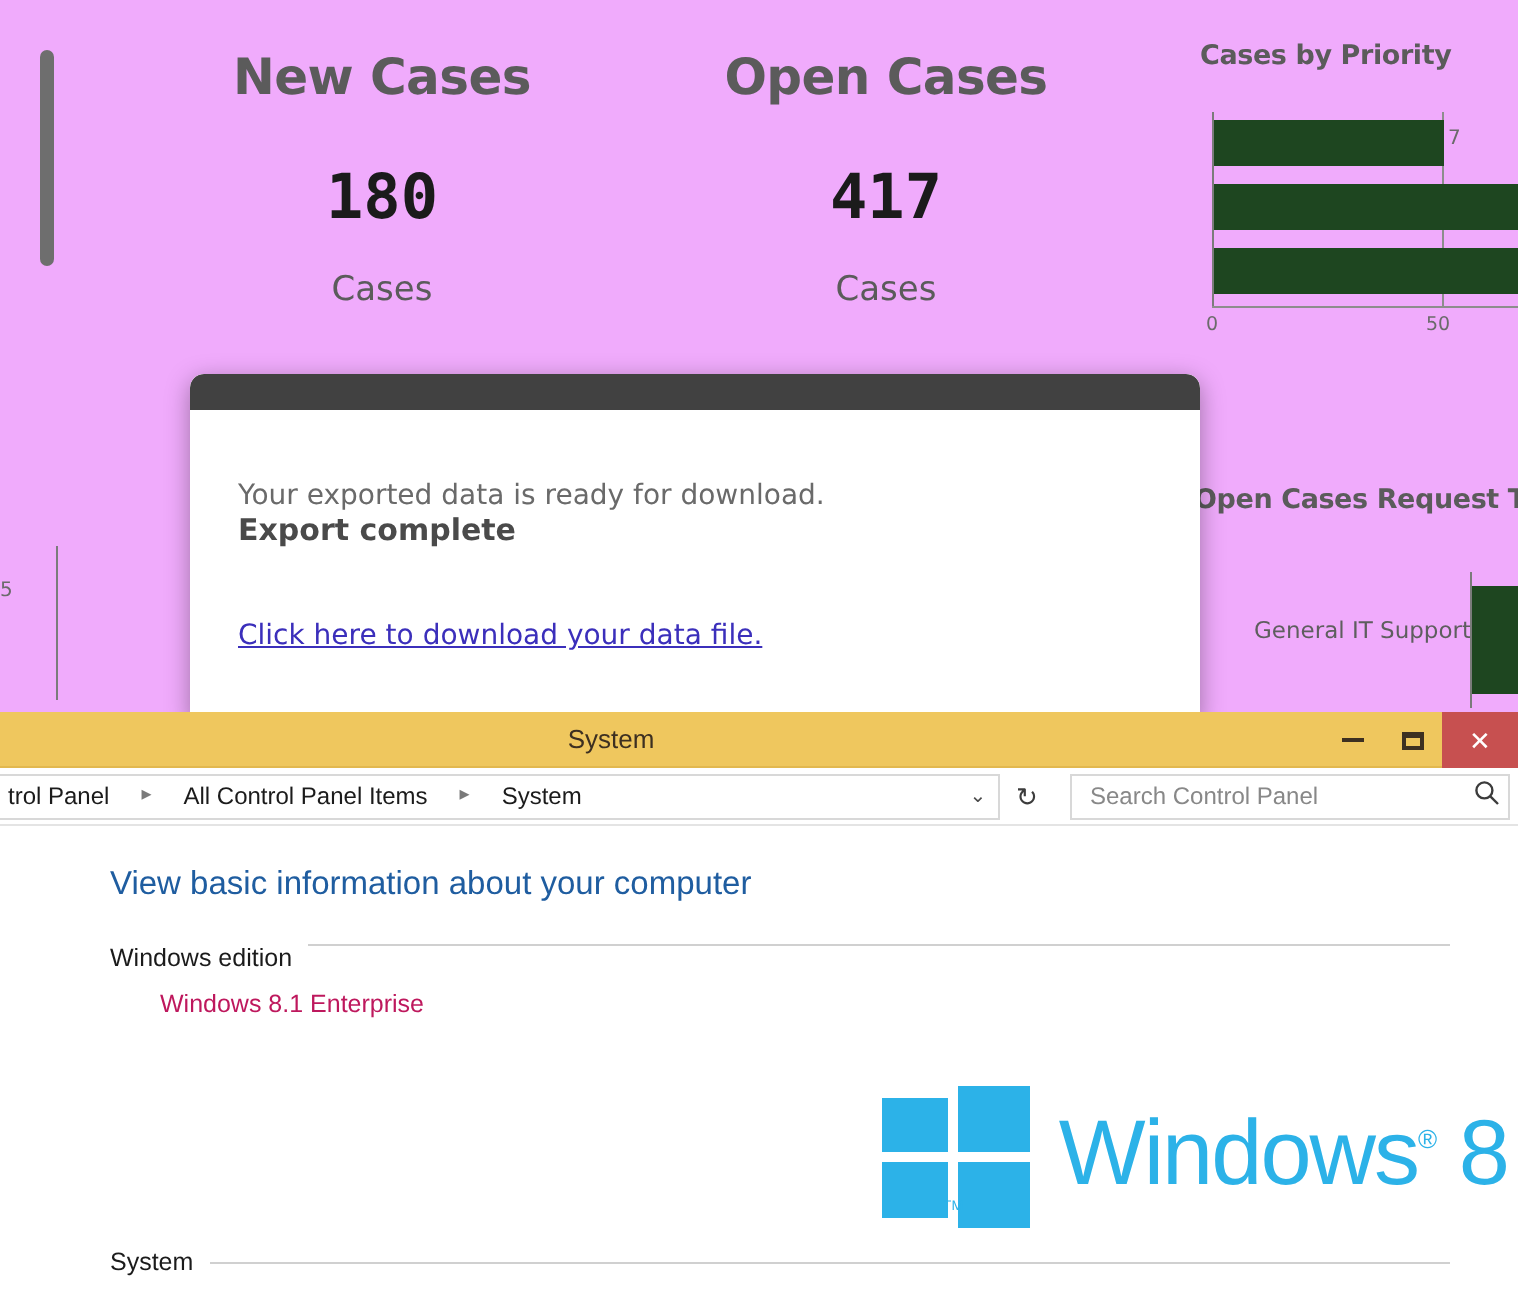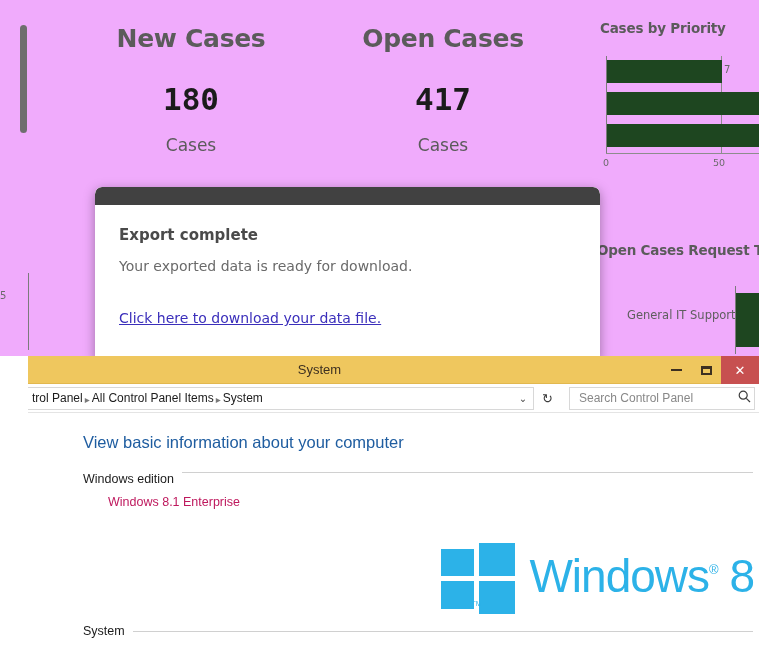--- a/index.html
+++ b/index.html
@@ -114,21 +114,20 @@
     font-family: "DejaVu Sans", sans-serif;
     font-size: 14px; color: #3b2fbb;
     text-decoration: underline; cursor: pointer;
   }
 
   
   #cp-window {
     position: absolute; left: 0; top: 356px; width: 759px; height: 298px;
     background: #ffffff;
     overflow: hidden;
-    padding-left: 28px;
   }
   #cp-titlebar {
     position: relative; height: 28px; background: #efc75e;
     border-bottom: 1px solid #e2b84f;
   }
   #cp-title {
     position: absolute; left: 0; right: 0; top: 6px;
     text-align: center;
     font-family: "Liberation Sans", sans-serif;
     font-size: 13px; color: #3d3021;
@@ -156,39 +155,39 @@
     display: flex; align-items: center;
   }
   #cp-breadcrumb {
     position: relative; margin-left: 0; height: 23px; flex: 1;
     border: 1px solid #d8d8d8; border-left: none;
     display: flex; align-items: center;
     max-width: 549px;
     background: #ffffff;
   }
   #crumbs {
-    display: flex; align-items: flex-end; gap: 2px;
+    display: flex; align-items: flex-start; gap: 16px;
     padding-left: 4px; flex: 1; overflow: hidden; white-space: nowrap;
   }
   .crumb {
     font-family: "Liberation Sans", sans-serif;
     font-size: 12px; color: #1b1b1b; cursor: default;
   }
   .crumb-sep { color: #7a7a7a; font-size: 10px; }
   #crumb-dropdown {
     width: 20px; text-align: center; color: #4a4a4a; font-size: 10px;
     cursor: default;
   }
   #cp-refresh {
     width: 23px; height: 23px; margin-left: 2px;
     display: flex; align-items: center; justify-content: center;
     font-size: 13px; color: #3c3c3c; cursor: default;
   }
   #cp-search {
-    position: relative; width: 186px; height: 23px; margin-left: 10px; margin-right: 4px;
+    position: relative; width: 220px; height: 23px; margin-left: 10px; margin-right: 4px;
     border: 1px solid #d8d8d8;
     display: flex; align-items: center;
   }
   #cp-search-input {
     flex: 1; border: none; outline: none; padding-left: 9px;
     font-family: "Liberation Sans", sans-serif; font-size: 12px;
     color: #1b1b1b; background: transparent;
   }
   #cp-search-input::placeholder { color: #888888; }
   #cp-search-icon { width: 22px; text-align: center; color: #3c3c3c; font-size: 13px; }
@@ -282,22 +281,22 @@
       <div id="req-bar"></div>
     </div>
 
     <div id="stray-axis"></div>
     <div id="stray-tick">5</div>
   </div>
 
   <div id="dialog">
     <div id="dialog-titlebar"></div>
     <div id="dialog-body">
+      <div id="dialog-message">Your exported data is ready for download.</div>
       <div id="dialog-heading">Export complete</div>
-      <div id="dialog-message">Your exported data is ready for download.</div>
       <a id="dialog-link">Click here to download your data file.</a>
     </div>
   </div>
 
   <div id="cp-window">
 
     <div id="cp-titlebar">
       <div id="cp-title">System</div>
       <div class="cp-winbtn" id="cp-btn-min">
         <span class="glyph-min"></span>

